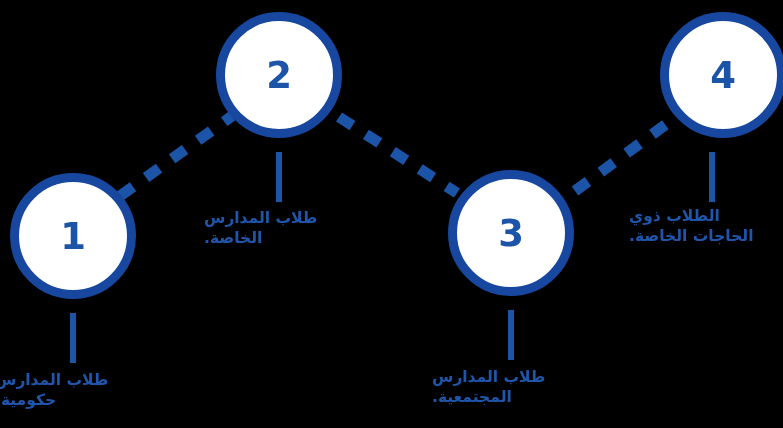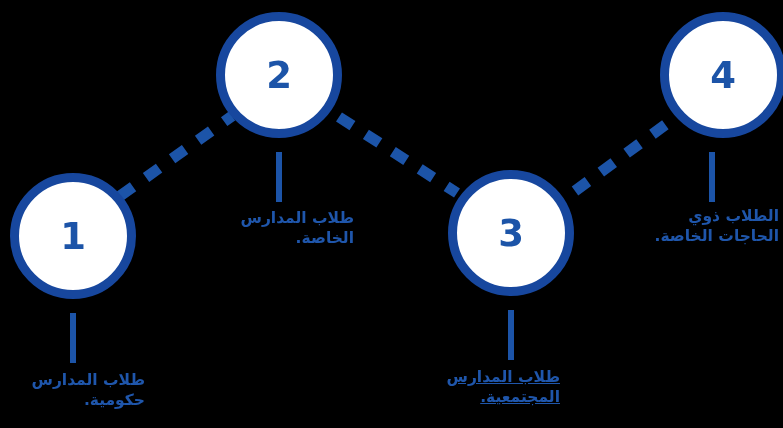--- a/index.html
+++ b/index.html
@@ -37,21 +37,21 @@
   .node-number {
     font-size: 37px;
     font-weight: bold;
     color: #1c54a8;
     line-height: 1;
     font-family: "DejaVu Sans", "Liberation Sans", sans-serif;
   }
   .label {
     position: absolute;
     width: 150px;
-    text-align: right;
+    text-align: left;
     color: #1f56ab;
     font-size: 15.5px;
     font-weight: bold;
     line-height: 1.28;
     direction: rtl;
     font-family: "DejaVu Sans", "Liberation Sans", sans-serif;
   }
   .stem {
     position: absolute;
     width: 6px;
@@ -78,21 +78,21 @@
   <div class="node" style="left:216px; top:12px;">
     <span class="node-number">2</span>
   </div>
   <div class="stem" style="left:276px; top:152px; height:50px;"></div>
   <div class="label" style="left:204px; top:209px;">طلاب المدارس الخاصة.</div>
 
   <div class="node" style="left:448px; top:170px;">
     <span class="node-number">3</span>
   </div>
   <div class="stem" style="left:508px; top:310px; height:50px;"></div>
-  <div class="label" style="left:410px; top:368px;text-decoration:underline;">طلاب المدارس المجتمعية.</div>
+  <div class="label" style="left:432px; top:368px;">طلاب المدارس المجتمعية.</div>
 
   <div class="node" style="left:660px; top:12px;">
     <span class="node-number">4</span>
   </div>
   <div class="stem" style="left:709px; top:152px; height:50px;"></div>
   <div class="label" style="left:629px; top:207px;">الطلاب ذوي الحاجات الخاصة.</div>
 
 </div>
 
 </body></html>

